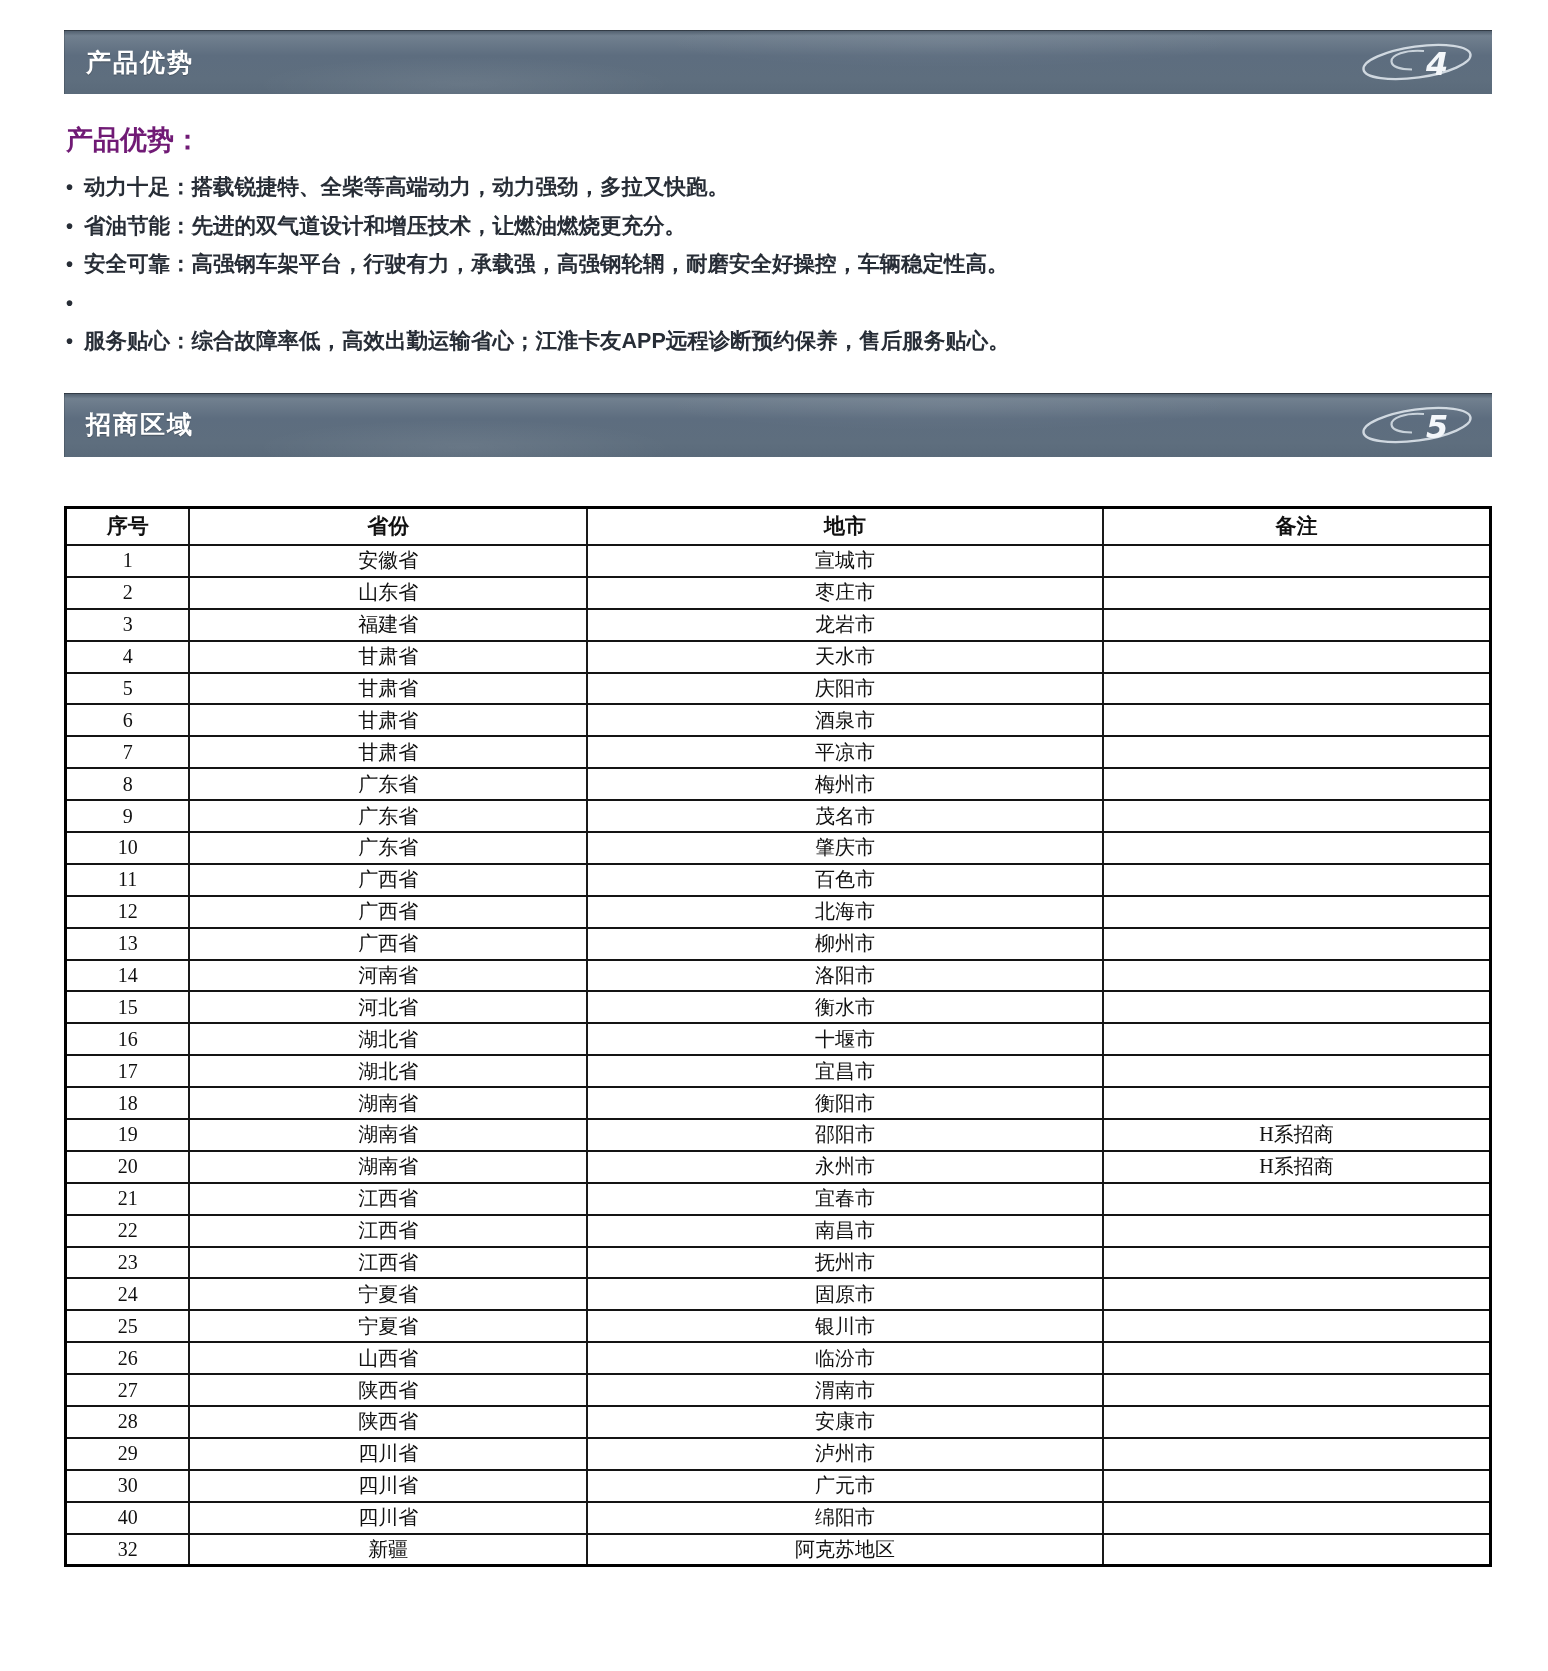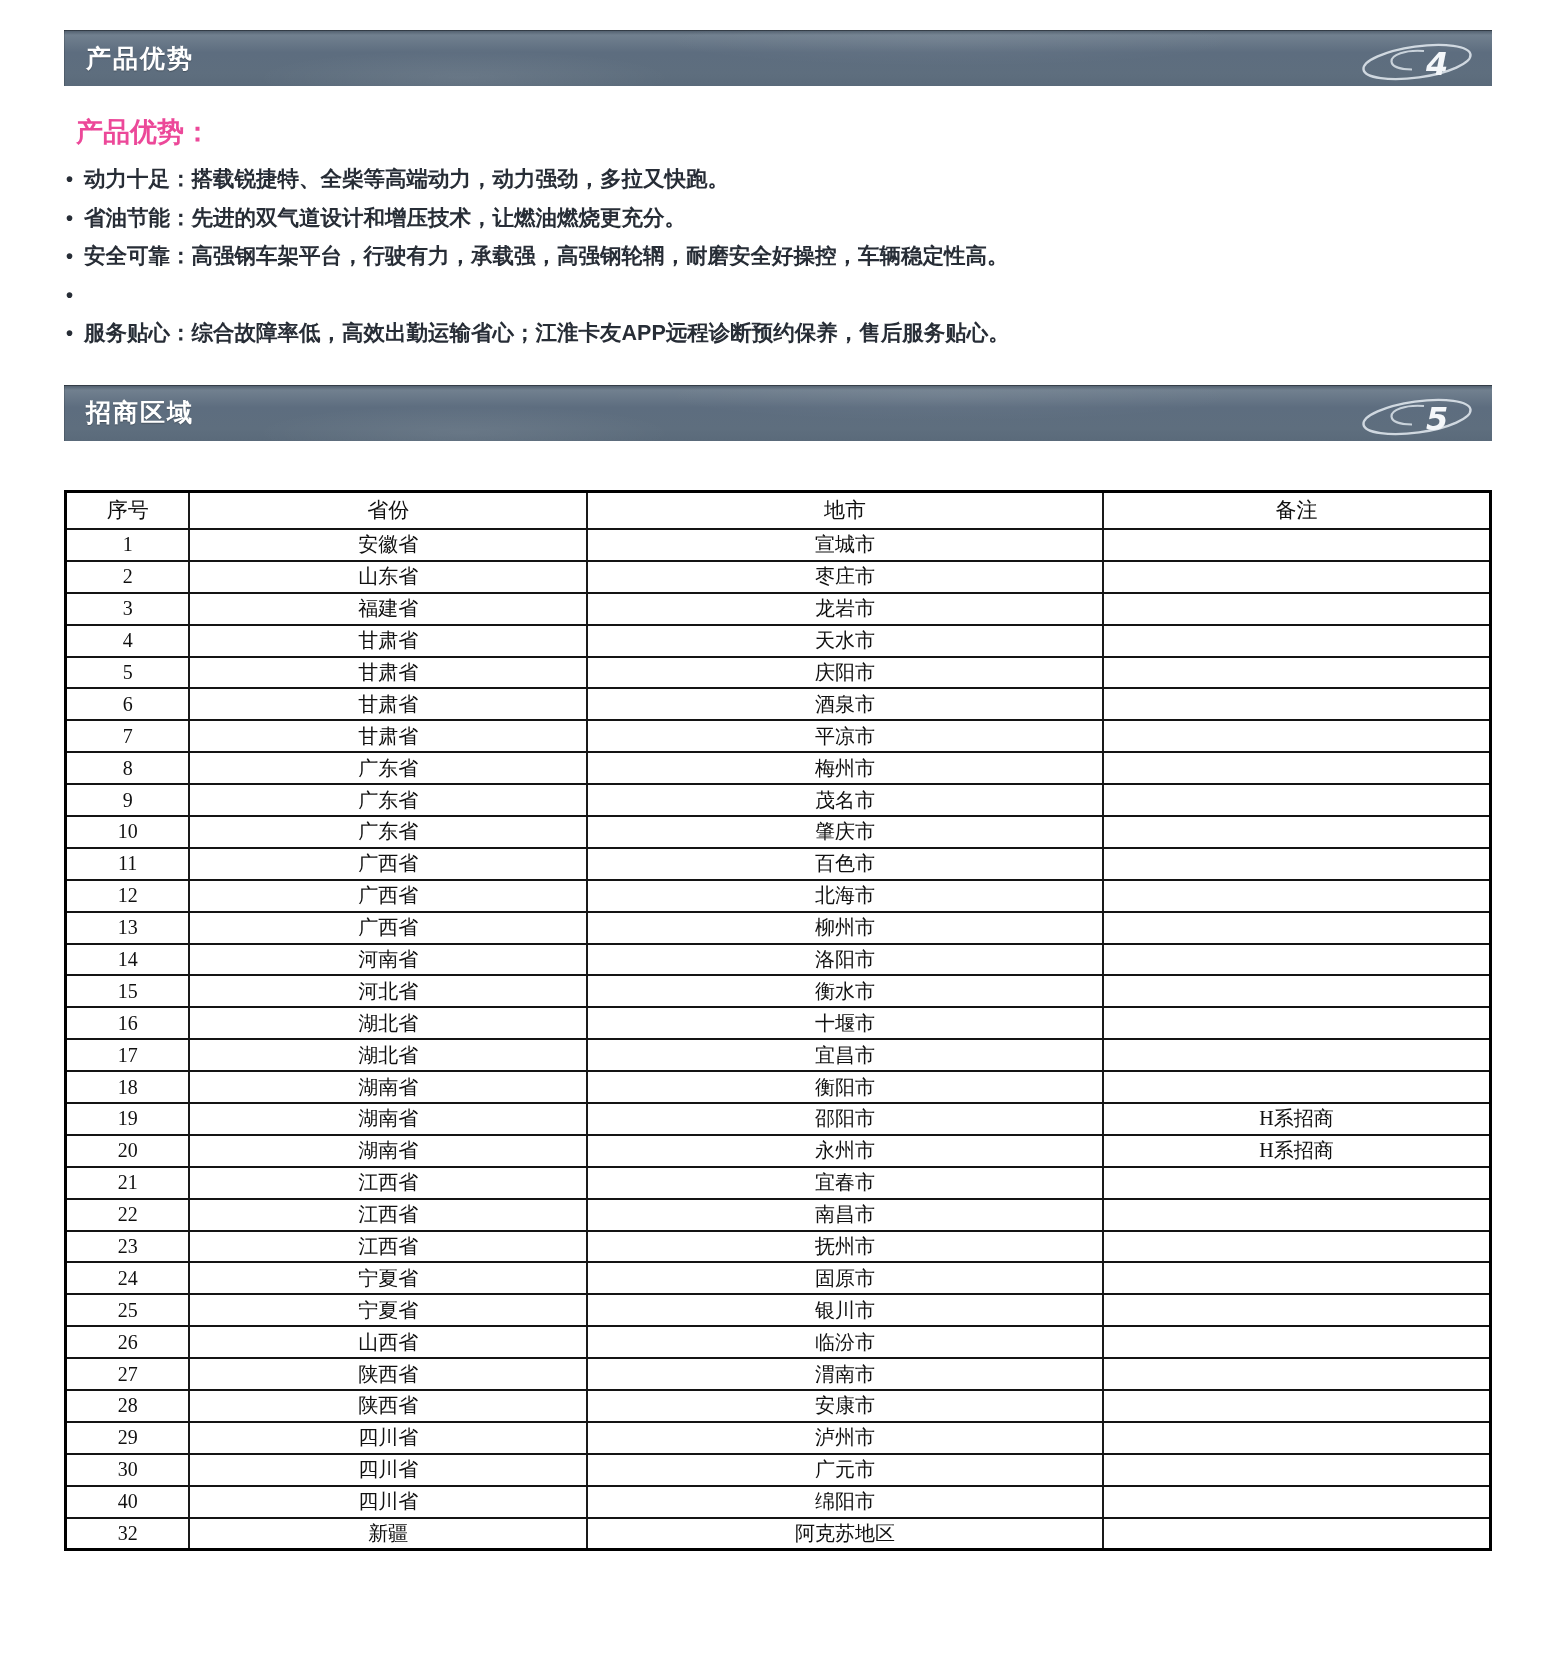--- a/index.html
+++ b/index.html
@@ -8,21 +8,21 @@
     font-family: "Liberation Sans", "DejaVu Sans", sans-serif;
     color: #16181d;
     position: relative;
     overflow: hidden;
   }
   .page { padding: 30px 56px 0 64px; box-sizing: border-box; }
 
   
   .section-bar {
     position: relative;
-    height: 56px;
+    height: 64px;
     background:
       radial-gradient(ellipse 300px 40px at 28% 85%, rgba(255,255,255,0.07), rgba(255,255,255,0) 70%),
       radial-gradient(ellipse 420px 36px at 62% 20%, rgba(255,255,255,0.05), rgba(255,255,255,0) 70%),
       linear-gradient(180deg, #4c5a69 0%, #71808f 9%, #5d6d7f 40%, #5e6e7e 78%, #5a6a7a 100%);
     display: flex;
     align-items: center;
     padding-left: 22px;
     box-sizing: border-box;
     box-shadow: inset 0 1px 0 rgba(0,0,0,0.35), inset 1px 0 0 rgba(0,0,0,0.15);
   }
@@ -37,24 +37,24 @@
   .badge-digit {
     font-family: "DejaVu Sans", sans-serif;
     font-style: italic;
     font-weight: 600;
     font-size: 32px;
     fill: #f4f7fa;
   }
 
   
   .adv-heading {
-    margin: 28px 0 10px 12px;
+    margin: 28px 0 10px 2px;
     font-size: 27px;
     font-weight: 800;
-    color: #ec4899;
+    color: #701a75;
   }
   .adv-list { list-style: none; margin: 0; padding: 0 0 0 2px; }
   .adv-item {
     display: flex;
     align-items: baseline;
     gap: 11px;
     font-size: 21.5px;
     font-weight: 700;
     color: #272d36;
     line-height: 38.6px;
@@ -81,21 +81,21 @@
     border-top: 2.5px solid #141414;
     border-bottom: 2.5px solid #141414;
     padding: 0 6px;
     overflow: hidden;
     white-space: nowrap;
   }
   .region-table { border: 3px solid #000; }
   .region-table th {
     height: 35px;
     font-size: 21px;
-    font-weight: 400;
+    font-weight: 700;
   }
   .region-table td { height: 29.9px; }
 </style>
 </head>
 <body>
 
 <div class="page">
 
   <div class="section-bar">
     <span class="bar-title">产品优势</span>

